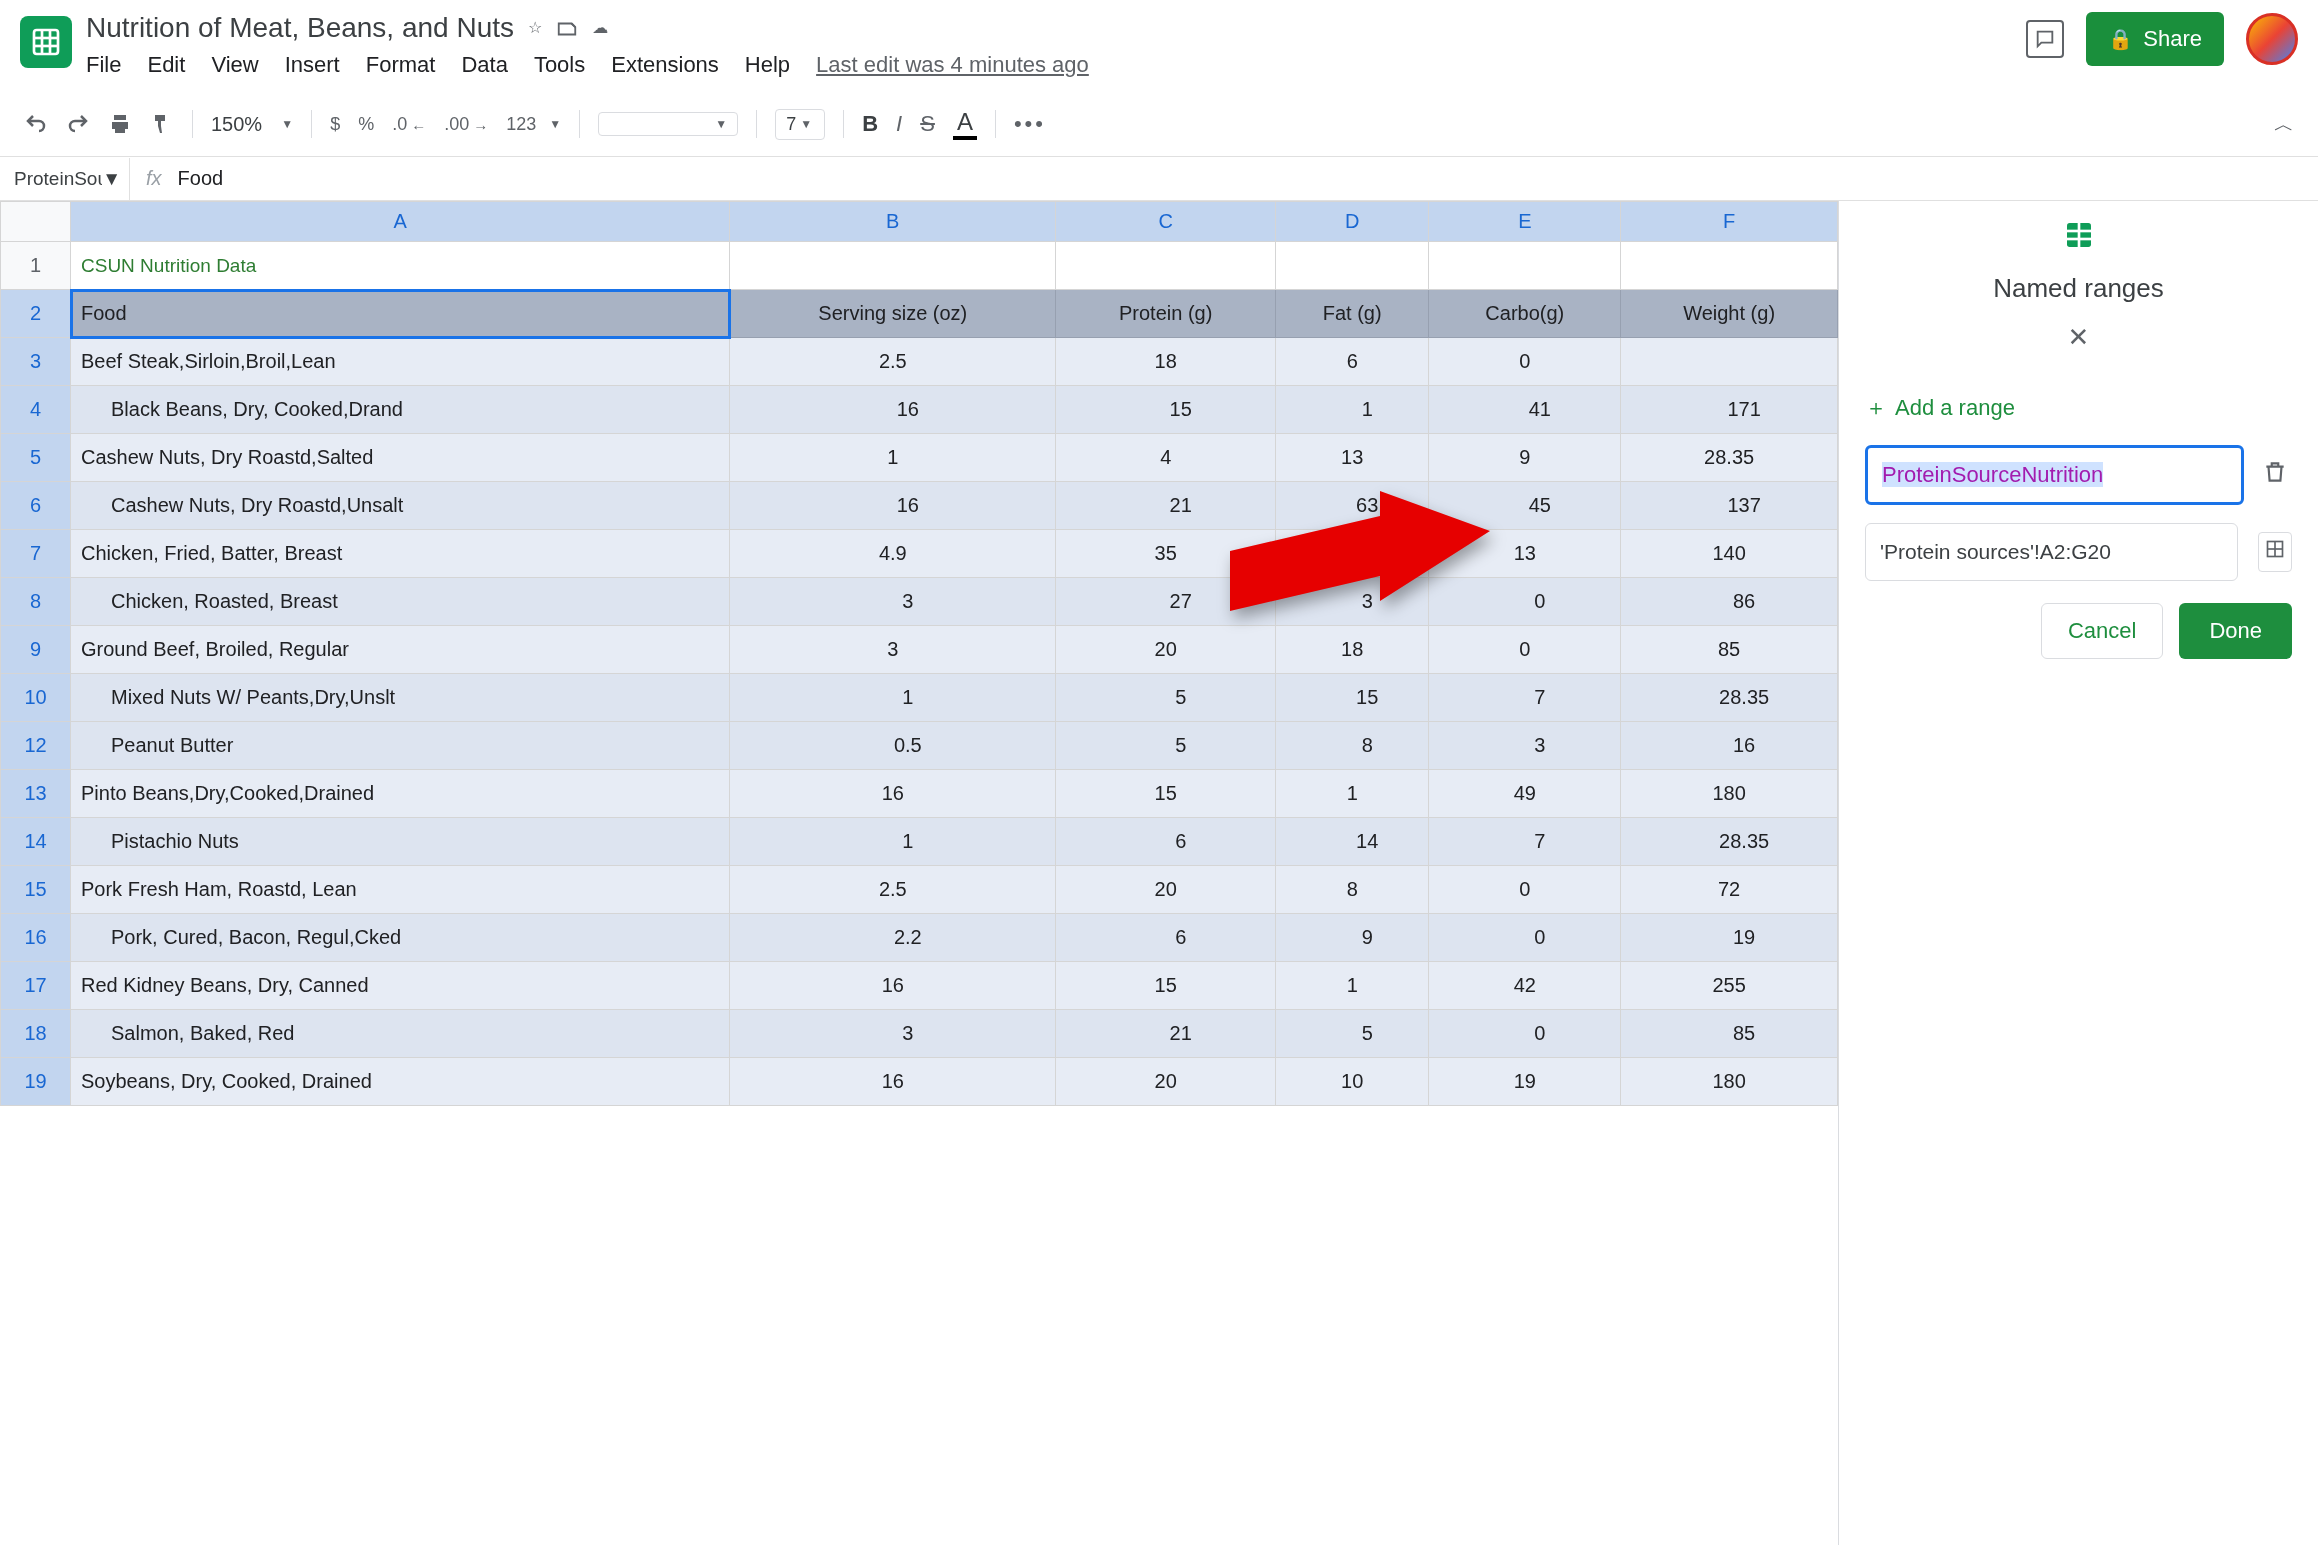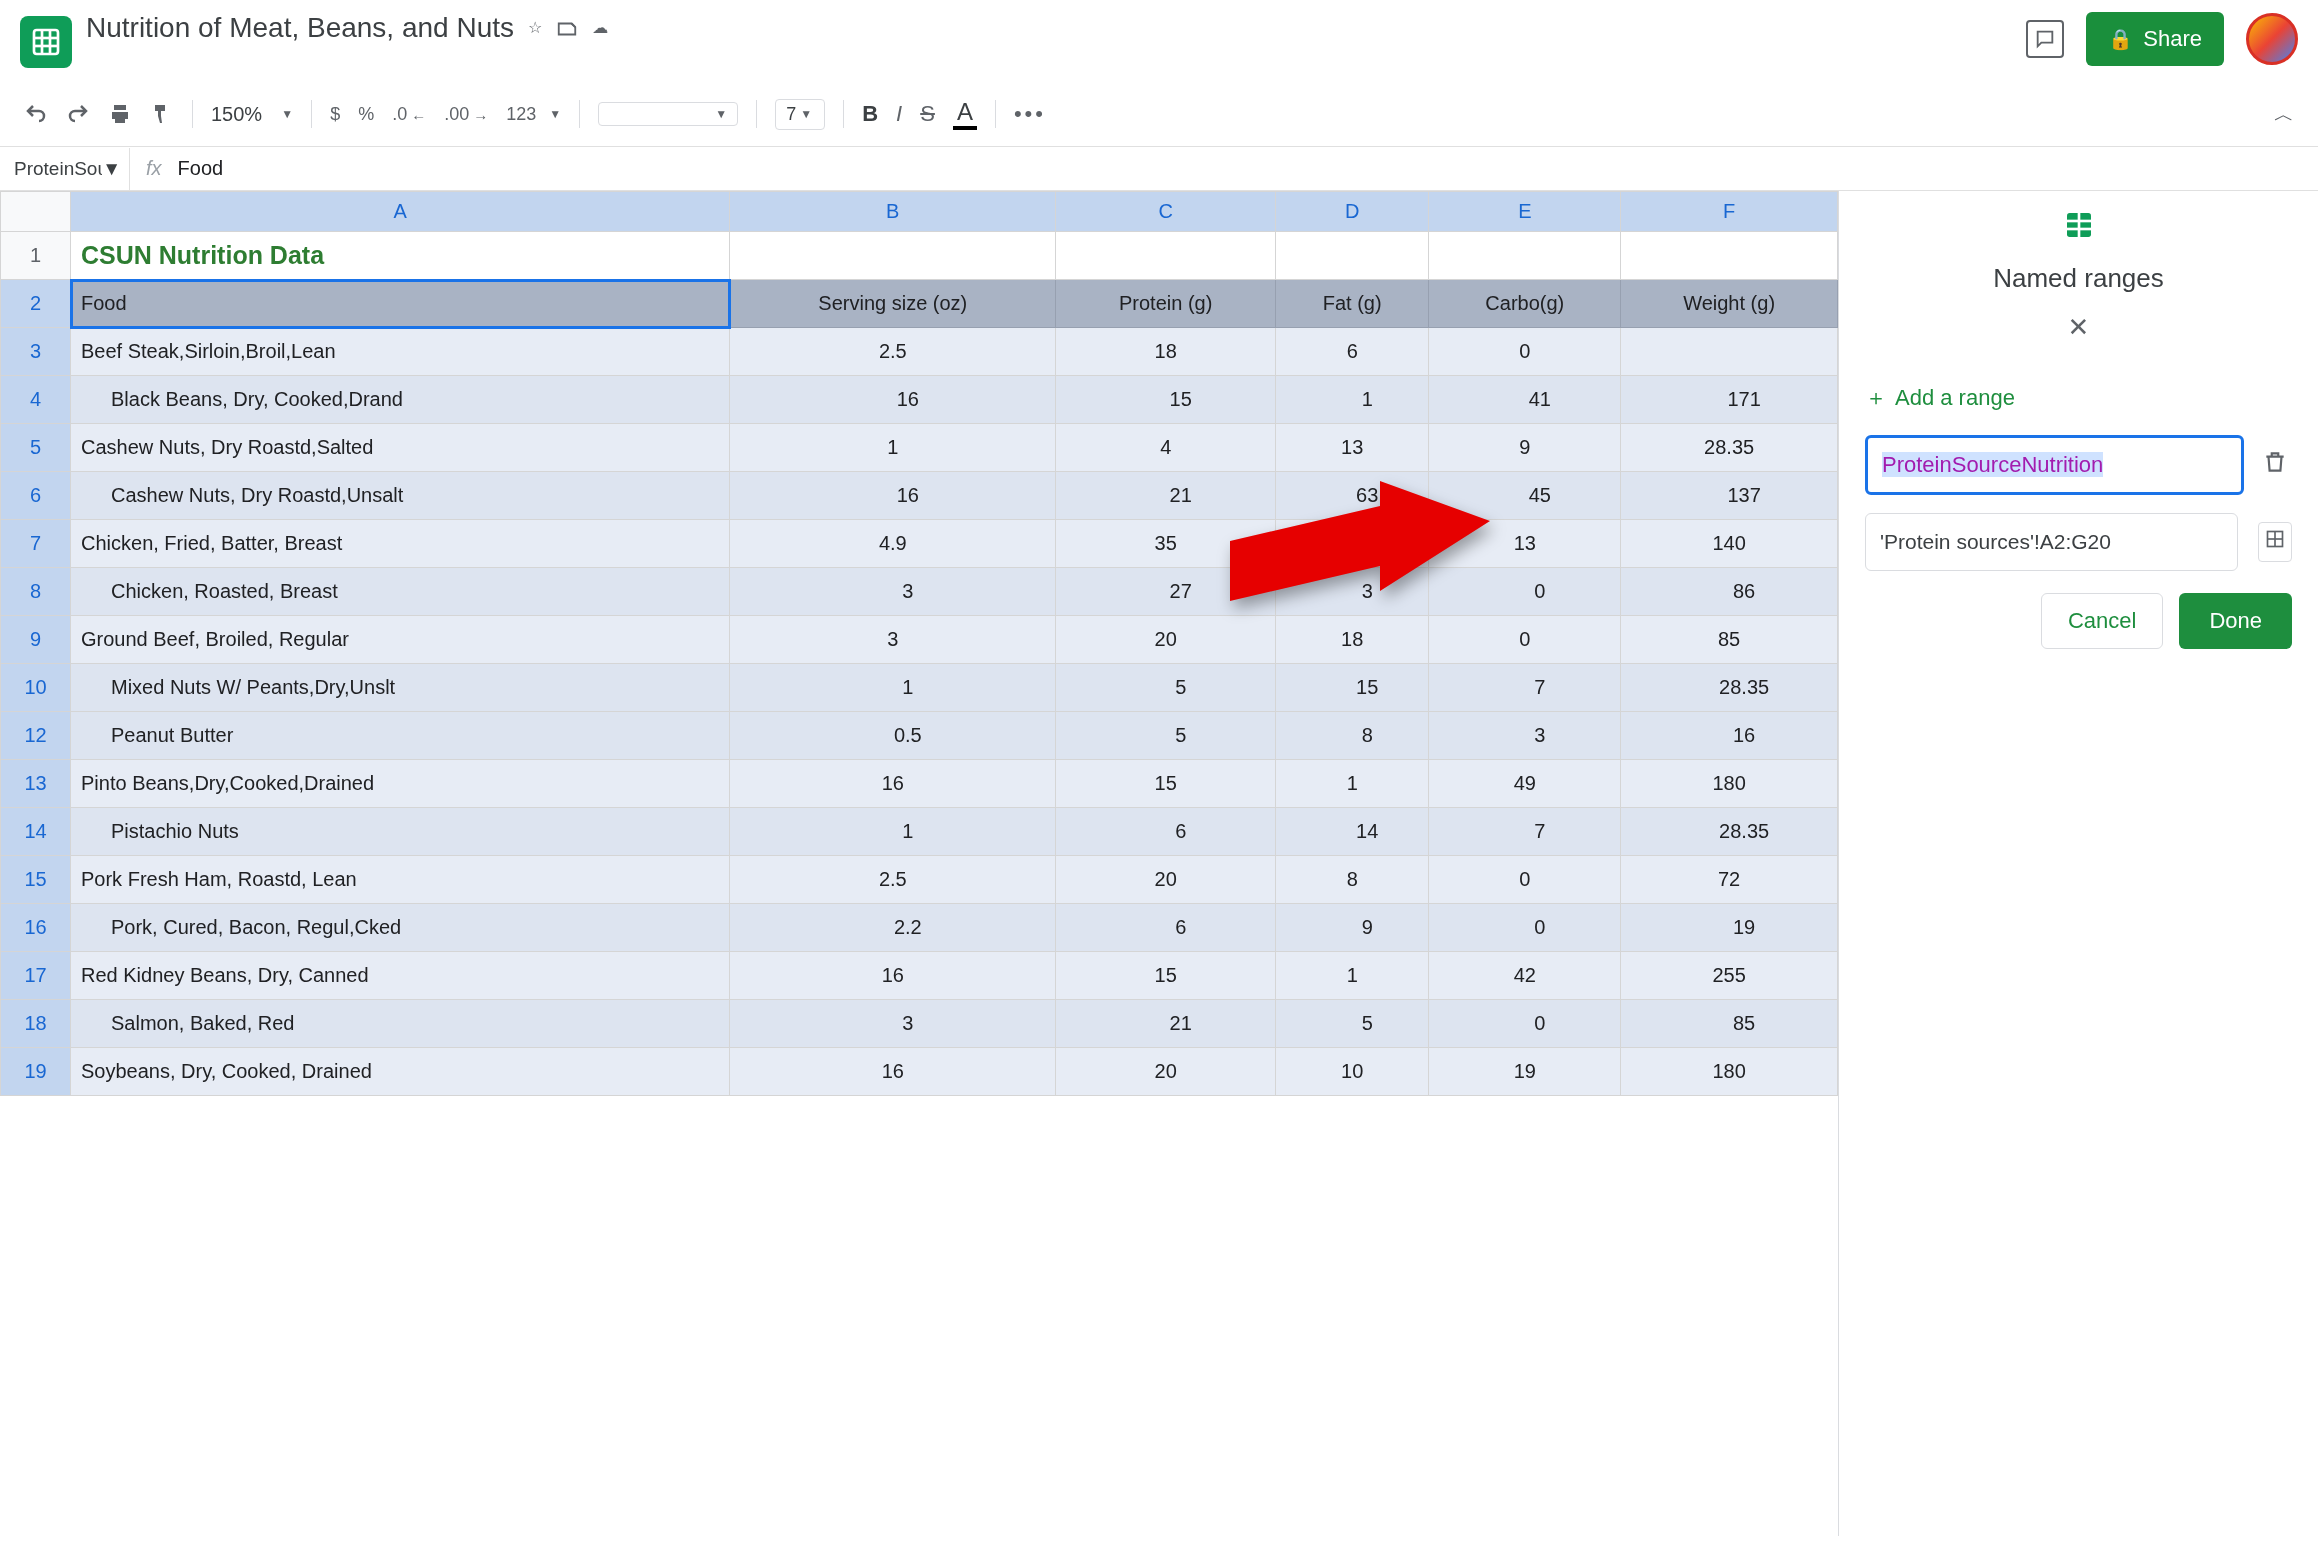--- a/index.html
+++ b/index.html
@@ -46,21 +46,21 @@
   
   table.sheet { border-collapse: collapse; width: 100%; }
   .sheet th, .sheet td { border: 1px solid #d5d5d5; }
   .col-head { background: #f8f9fa; color: #5f6368; font-weight: 400; font-size: 20px; text-align: center; height: 40px; }
   .col-head.sel { background: #c2d5ef; color: #1967d2; }
   .row-head { background: #f8f9fa; color: #5f6368; font-weight: 400; font-size: 20px; text-align: center; width: 70px; height: 48px; }
   .row-head.sel { background: #c2d5ef; color: #1967d2; }
   .corner { background: #f8f9fa; width: 70px; }
 
   .cell { padding: 0 10px; font-size: 20px; height: 48px; vertical-align: middle; }
-  .title-cell { color: #2e7d32; font-weight: 700; font-size: 25px; }
+  .title-cell { color: #2e7d32; font-weight: 400; font-size: 19px; }
   .hdr-row td.cell { background: #a9b3c4; border-color:#97a0b0; }
   .hdr-row td.cell.first { text-align: left; }
   .hdr-row td.cell.center { text-align: center; }
   .data-row td.cell { background: #e7ecf5; }
   .data-row.alt td.cell { background: #dde4f0; padding-left: 40px; }
   .center { text-align: center; }
   .left { text-align: left; }
 
   .active-cell-border { outline: 3px solid #1a73e8; outline-offset: -2px; }
 
@@ -108,20 +108,32 @@
     <div class="title-row">
       <span class="doc-title">Nutrition of Meat, Beans, and Nuts</span>
       <div class="title-icons">
         <span>☆</span>
         <span><svg width="22" height="22" viewBox="0 0 24 24" fill="none" stroke="#5f6368" stroke-width="2">
               <path d="M3 6h14l4 4v8H3z"></path>
               <path d="M17 6l4 4"></path>
             </svg></span>
         <span>☁</span>
       </div>
+    </div>
+    <div class="menu-row">
+      <span class="menu-item">File</span>
+      <span class="menu-item">Edit</span>
+      <span class="menu-item">View</span>
+      <span class="menu-item">Insert</span>
+      <span class="menu-item">Format</span>
+      <span class="menu-item">Data</span>
+      <span class="menu-item">Tools</span>
+      <span class="menu-item">Extensions</span>
+      <span class="menu-item">Help</span>
+      <span class="last-edit">Last edit was 4 minutes ago</span>
     </div>
   </div>
   <div class="header-right">
     <div class="comment-icon-box">
       <svg width="22" height="22" viewBox="0 0 24 24" fill="none" stroke="#5f6368" stroke-width="2">
           <path d="M4 4h16v12H8l-4 4z"></path>
         </svg>
     </div>
     <button class="share-btn">
       <span class="lock-icon">🔒</span>

